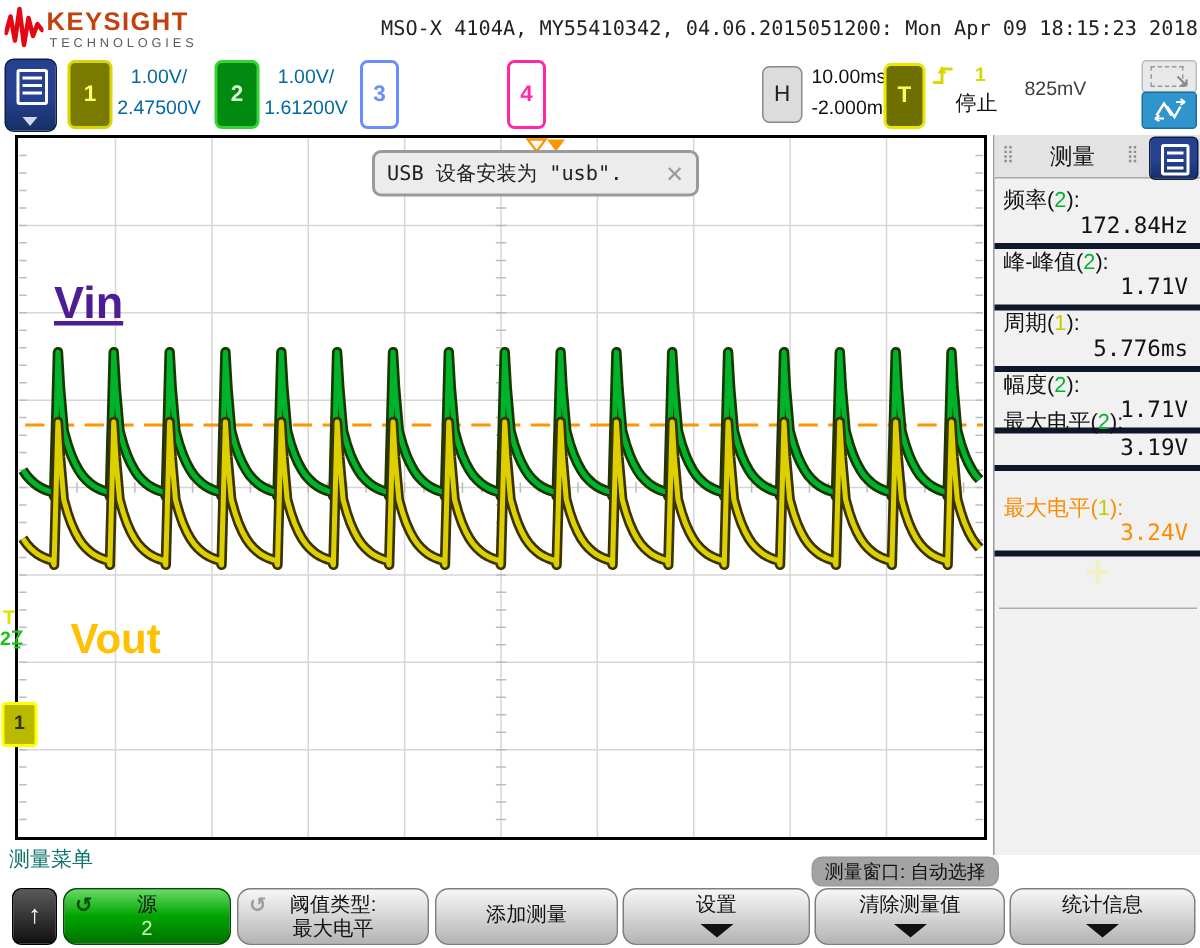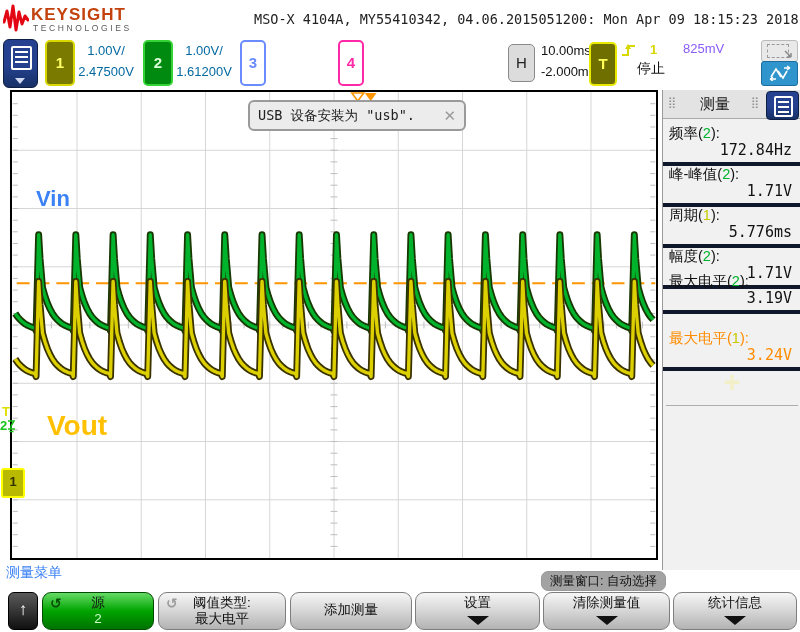--- a/index.html
+++ b/index.html
@@ -28,30 +28,30 @@
   .ch3box{left:240px;width:22px;background:#fff;border:2px solid #6a8cff;color:#6a8cff;}
   .ch4box{left:338px;width:22px;background:#fff;border:2px solid #ff29a8;color:#ff29a8;}
   .chvals{top:40px;width:70px;height:42px;font-size:13px;line-height:21px;text-align:center;color:#0369a1;}
   .ch1vals{left:71px;} .ch2vals{left:169px;}
   .hbox{left:508px;top:44px;width:25px;height:36px;background:#dcdcdc;border:1px solid #8a8a8a;
         border-radius:5px;text-align:center;line-height:36px;font-size:15px;color:#222;}
   .hvals{left:541px;top:40px;font-size:13px;line-height:21px;color:#111;text-align:left;}
   .tbox{left:589px;top:42px;width:24px;height:40px;background:#6f6f00;border:2px solid #e8e800;
         border-radius:5px;text-align:center;line-height:40px;font-size:15px;color:#ffff55;font-weight:bold;}
   .trig-src{left:650px;top:42px;font-size:13px;color:#d8d800;font-weight:bold;}
-  .trig-level{left:683px;top:41px;font-size:13px;color:#8b5cf6;}
+  .trig-level{left:683px;top:51px;font-size:13px;color:#404040;}
   .trig-state{left:637px;top:60px;font-size:14px;color:#111;}
   .icon-snap{left:761px;top:40px;width:35px;height:20px;background:#e9e9e9;border:1px solid #bbb;border-radius:3px;}
   .icon-snap .dash{position:absolute;left:5px;top:3px;width:20px;height:12px;border:1.5px dashed #9a9a9a;}
   .icon-wave{left:761px;top:61px;width:35px;height:23px;background:#2f95cc;border:1px solid #1b6e9e;
              border-radius:3px;color:#fff;text-align:center;line-height:22px;font-size:12px;}
 
   
   .scope-svg{left:10px;top:90px;}
-  .vin-label{left:36px;top:186px;font-size:22px;font-weight:bold;color:#3b82f6;}
+  .vin-label{left:36px;top:186px;font-size:30px;font-weight:bold;color:#4c1d95;text-decoration:underline;}
   .vout-label{left:47px;top:410px;font-size:28px;font-weight:bold;color:#ffc000;}
 
   .toast{left:248px;top:100px;width:198px;height:27px;background:#ececec;border:2px solid #9a9a9a;
          border-radius:6px;display:flex;align-items:center;padding:0 8px;gap:10px;}
   .toast-text{font-size:13.5px;color:#222;white-space:nowrap;}
   .toast-x{margin-left:auto;color:#9a9a9a;font-size:15px;font-weight:bold;cursor:default;}
 
   .mk-t{left:2px;top:404px;color:#e0e000;font-size:13px;font-weight:bold;}
   .mk-ch2{left:0px;top:418px;color:#17c417;font-size:13px;font-weight:bold;display:flex;}
   .mk-ch1{left:1px;top:468px;width:20px;height:26px;background:#b9b900;border:2px solid #ffff00;
@@ -70,21 +70,21 @@
   .meas-row{position:absolute;left:0;width:138px;height:40px;border-bottom:4px solid #0f172a;}
   .meas-label{position:absolute;left:6px;top:2px;font-size:14.5px;color:#111;white-space:nowrap;}
   .meas-value{position:absolute;right:9px;top:19px;font-size:15px;color:#111;}
   .chcol-2{color:#00b32d;} .chcol-1{color:#c8c800;}
   .meas-row.selected .meas-label,.meas-row.selected .meas-value{color:#ff8c00;}
   .meas-add{position:absolute;left:0;top:278px;width:138px;height:30px;text-align:center;
             font-size:30px;font-weight:bold;color:#f3f0c8;line-height:28px;}
   .panel-sep{position:absolute;left:3px;width:132px;height:0;border-top:1px solid #adadad;}
 
   
-  .menu-title{left:6px;top:564px;font-size:14px;color:#3b82f6;}
+  .menu-title{left:6px;top:564px;font-size:14px;color:#0f766e;}
   .win-label{left:541px;top:571px;height:15px;background:#a3a3a3;border:1.5px solid #9a9a9a;border-radius:7px;
              font-size:12.5px;color:#111;padding:1px 8px 2px 8px;white-space:nowrap;}
   .softkey{top:592px;height:36px;border-radius:9px;border:1px solid #7e7e7e;
            background:linear-gradient(#f6f6f6,#d9d9d9 45%,#b3b3b3);
            text-align:center;color:#111;}
   .softkey .l1{font-size:13.5px;margin-top:2px;line-height:16px;}
   .softkey .l2{font-size:13.5px;line-height:15px;}
   .softkey.single .l1{line-height:34px;margin-top:0;}
   .softkey.green{background:linear-gradient(#66db66,#00a400 50%,#007300);border-color:#004d00;}
   .softkey.green .l2{color:#c8ffc8;}

